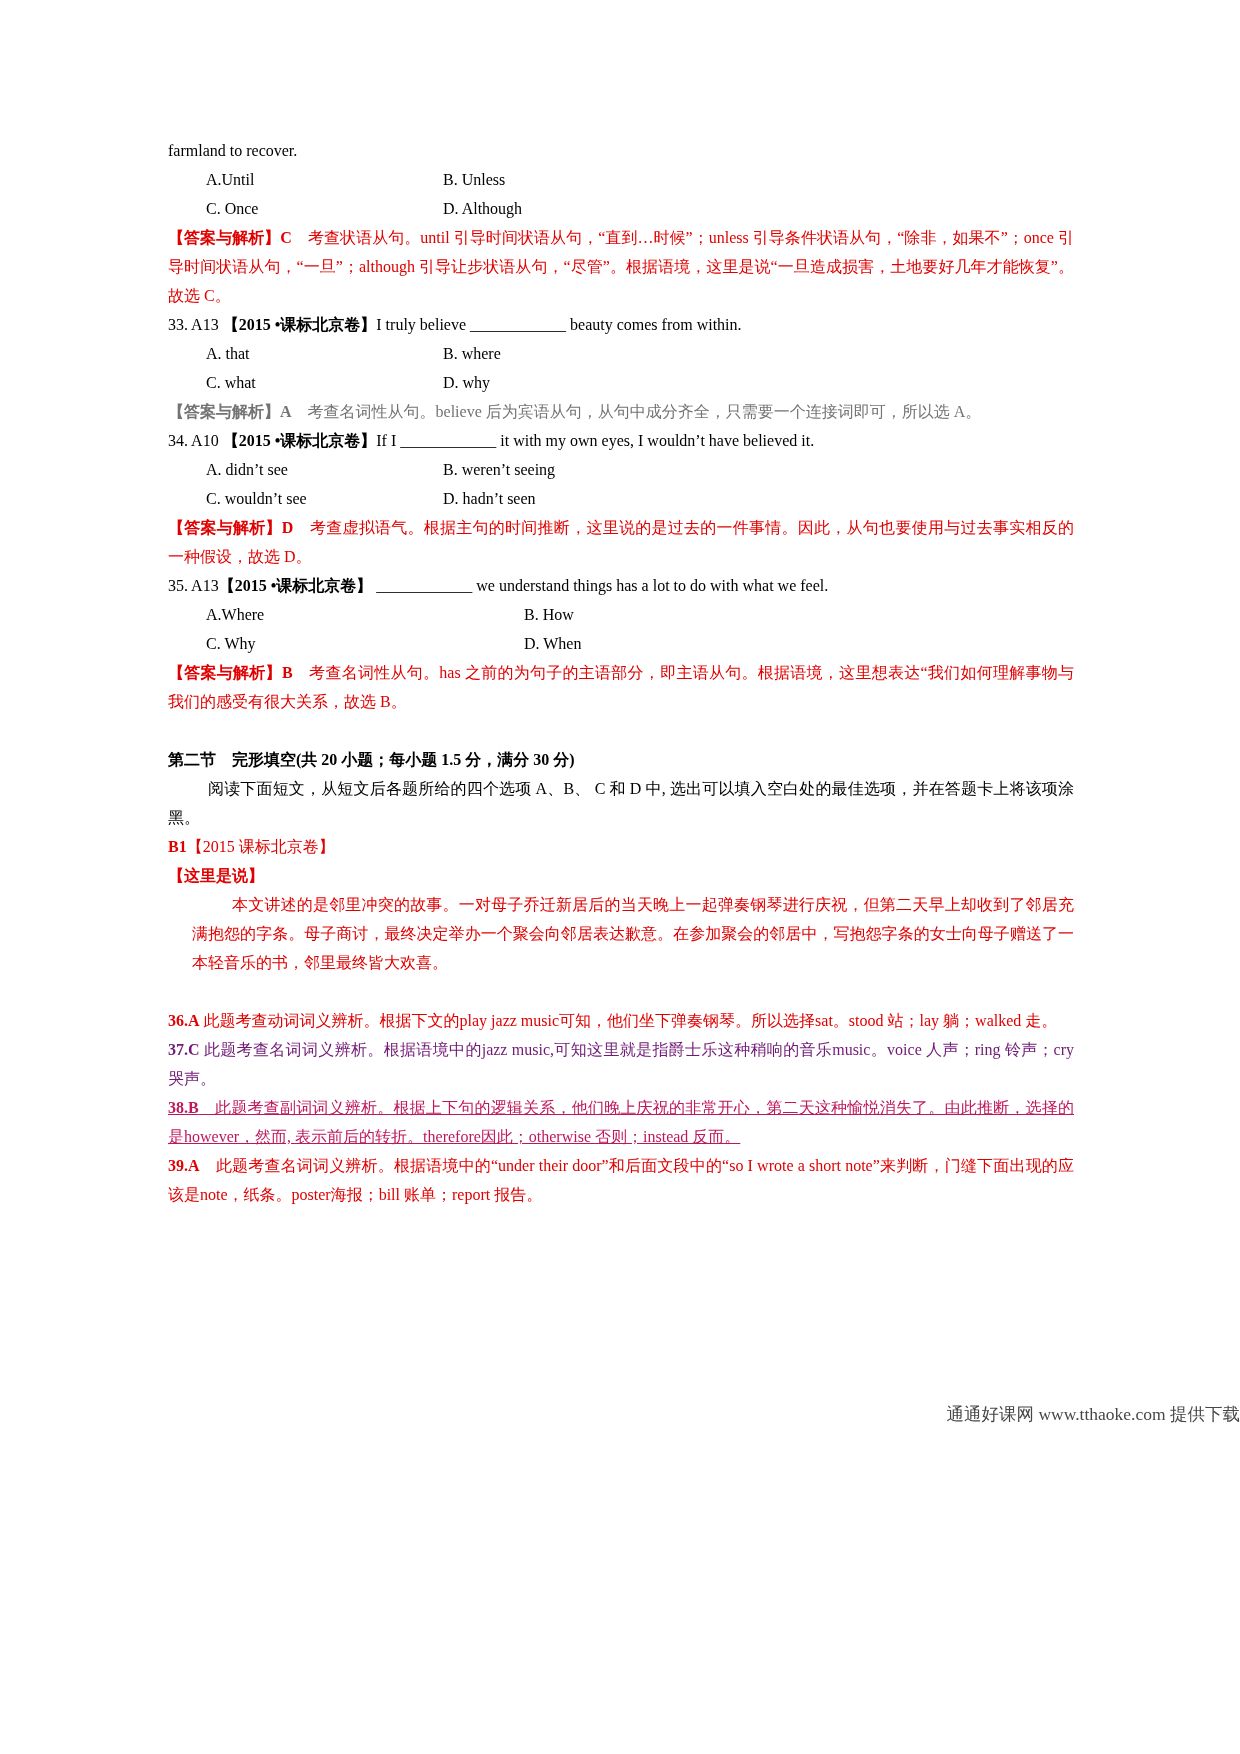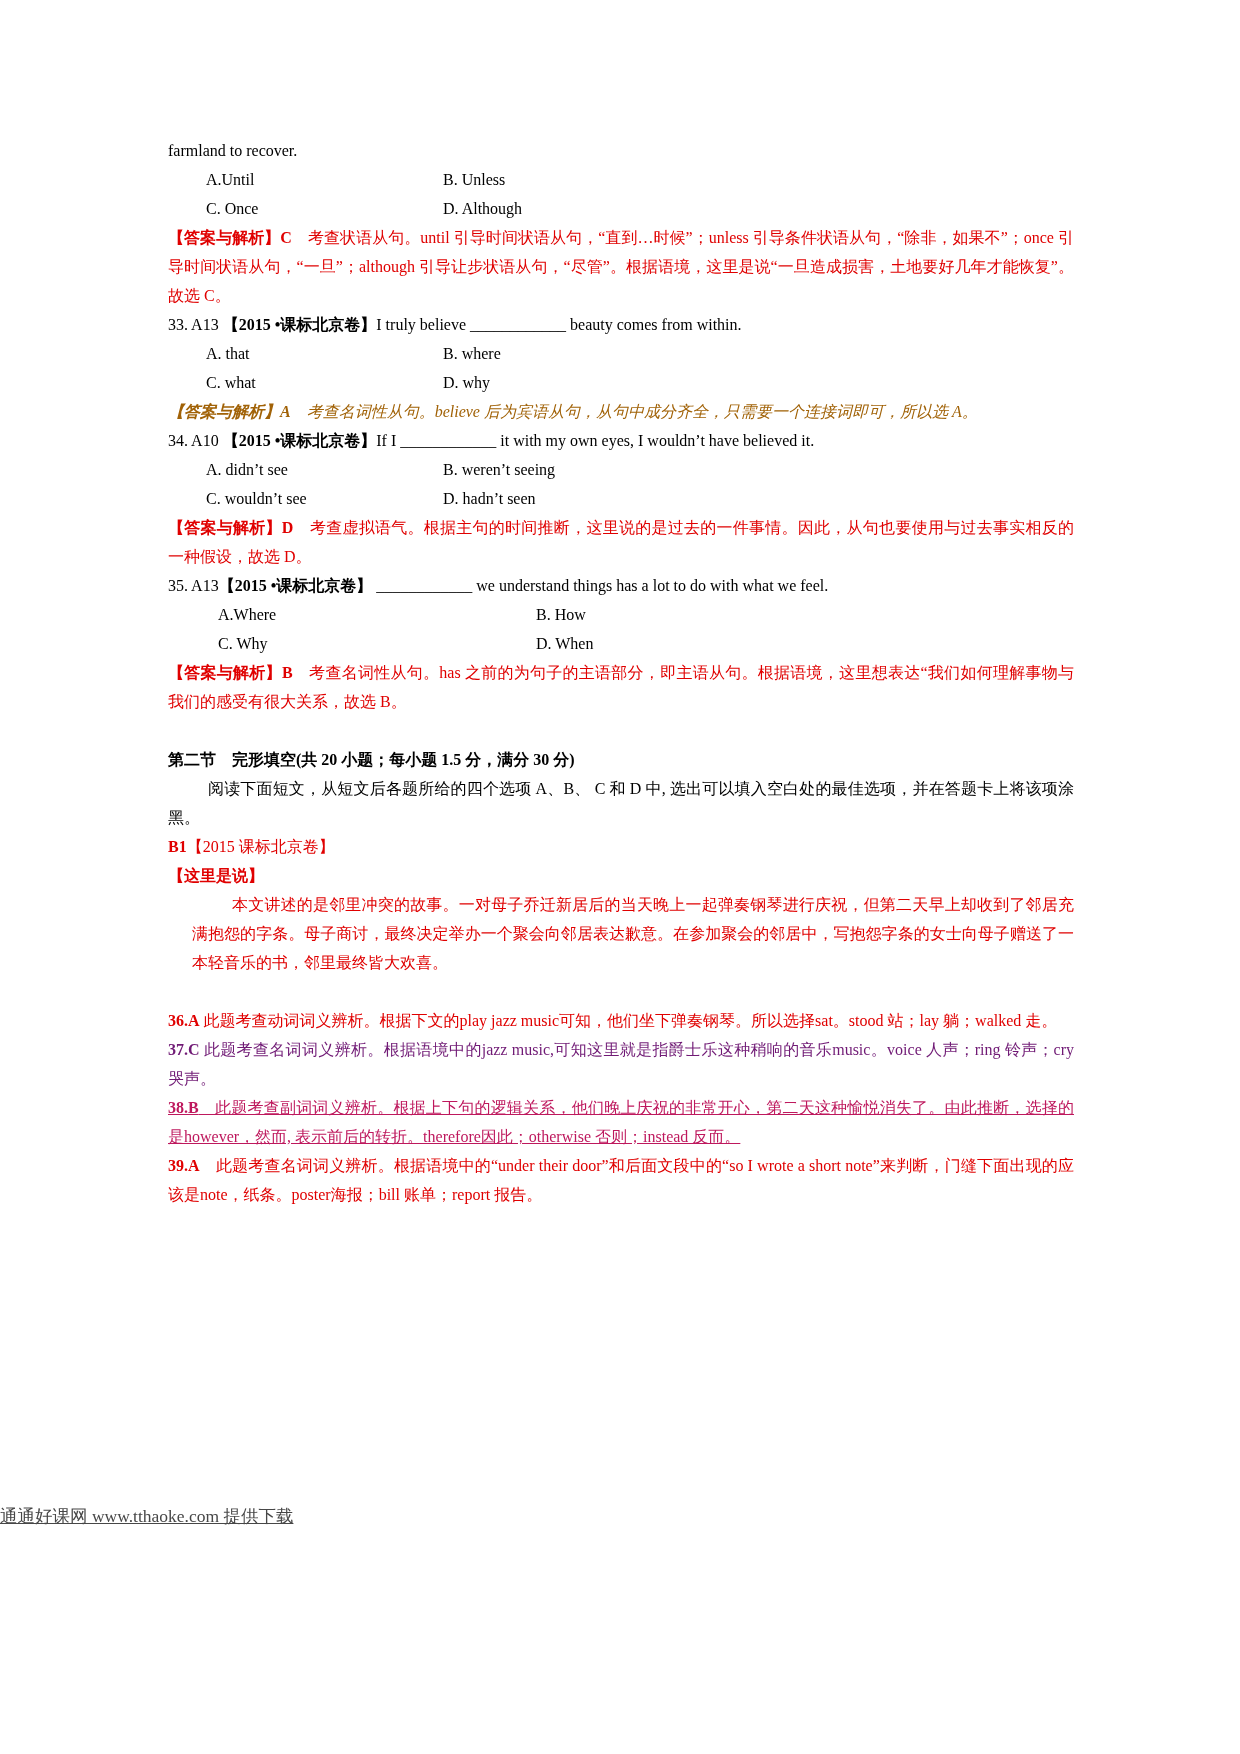--- a/index.html
+++ b/index.html
@@ -16,45 +16,44 @@
     left: 168px; top: 136px; width: 906px;
     font-size: 16px;
     line-height: 29px;
   }
   .para { text-align: justify; text-justify: inter-ideograph; }
   .para.indent { text-indent: 40px; }
   .bold { font-weight: bold; }
   .options { padding-left: 38px; }
   .opt { display: inline-block; }
   .opt.col1 { width: 237px; }
-  .opt.col1.wide { width: 318px; margin-left: 12px; }
+  .opt.col1.wide { width: 318px; }
   .spacer { height: 29px; }
   .footer {
     position: absolute;
-    left: 0; top: 1504px; width: 100%;
-    text-align: left;
+    left: 0; top: 1402px; width: 100%;
+    text-align: right;
     font-size: 17.5px;
     color: #474747;
     line-height: 24px;
-    text-decoration: underline;
   }
 </style>
 </head>
 <body>
 
 <div class="page">
   <div class="doc-body">
       <div class="para"><span>farmland to recover.</span></div>
       <div class="options"><span class="opt col1">A.Until</span><span class="opt">B. Unless</span></div>
       <div class="options"><span class="opt col1">C. Once</span><span class="opt">D. Although</span></div>
       <div class="para" style="color: rgb(224, 0, 0);"><span class="bold">【答案与解析】C</span><span>　考查状语从句。until 引导时间状语从句，“直到…时候”；unless 引导条件状语从句，“除非，如果不”；once 引导时间状语从句，“一旦”；although 引导让步状语从句，“尽管”。根据语境，这里是说“一旦造成损害，土地要好几年才能恢复”。故选 C。</span></div>
       <div class="para"><span>33. A13 </span><span class="bold">【2015 •课标北京卷】</span><span>I truly believe ____________ beauty comes from within.</span></div>
       <div class="options"><span class="opt col1">A. that</span><span class="opt">B. where</span></div>
       <div class="options"><span class="opt col1">C. what</span><span class="opt">D. why</span></div>
-      <div class="para" style="color: #a16207; font-style: italic;"><span class="bold">【答案与解析】A</span><span>　考查名词性从句。believe 后为宾语从句，从句中成分齐全，只需要一个连接词即可，所以选 A。</span></div>
+      <div class="para" style="color: #737373;"><span class="bold">【答案与解析】A</span><span>　考查名词性从句。believe 后为宾语从句，从句中成分齐全，只需要一个连接词即可，所以选 A。</span></div>
       <div class="para"><span>34. A10 </span><span class="bold">【2015 •课标北京卷】</span><span>If I ____________ it with my own eyes, I wouldn’t have believed it.</span></div>
       <div class="options"><span class="opt col1">A. didn’t see</span><span class="opt">B. weren’t seeing</span></div>
       <div class="options"><span class="opt col1">C. wouldn’t see</span><span class="opt">D. hadn’t seen</span></div>
       <div class="para" style="color: rgb(224, 0, 0);"><span class="bold">【答案与解析】D</span><span>　考查虚拟语气。根据主句的时间推断，这里说的是过去的一件事情。因此，从句也要使用与过去事实相反的一种假设，故选 D。</span></div>
       <div class="para"><span>35. A13</span><span class="bold">【2015 •课标北京卷】</span><span> ____________ we understand things has a lot to do with what we feel.</span></div>
       <div class="options"><span class="opt col1 wide">A.Where</span><span class="opt">B. How</span></div>
       <div class="options"><span class="opt col1 wide">C. Why</span><span class="opt">D. When</span></div>
       <div class="para" style="color: rgb(224, 0, 0);"><span class="bold">【答案与解析】B</span><span>　考查名词性从句。has 之前的为句子的主语部分，即主语从句。根据语境，这里想表达“我们如何理解事物与我们的感受有很大关系，故选 B。</span></div>
       <div class="spacer"></div>
       <div class="para"><span class="bold">第二节　完形填空(共 20 小题；每小题 1.5 分，满分 30 分)</span></div>

